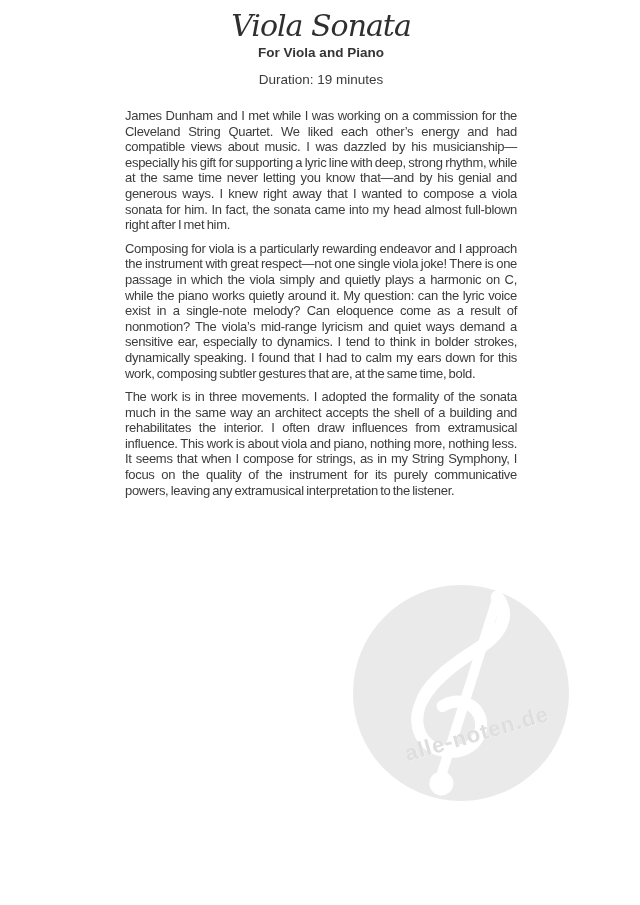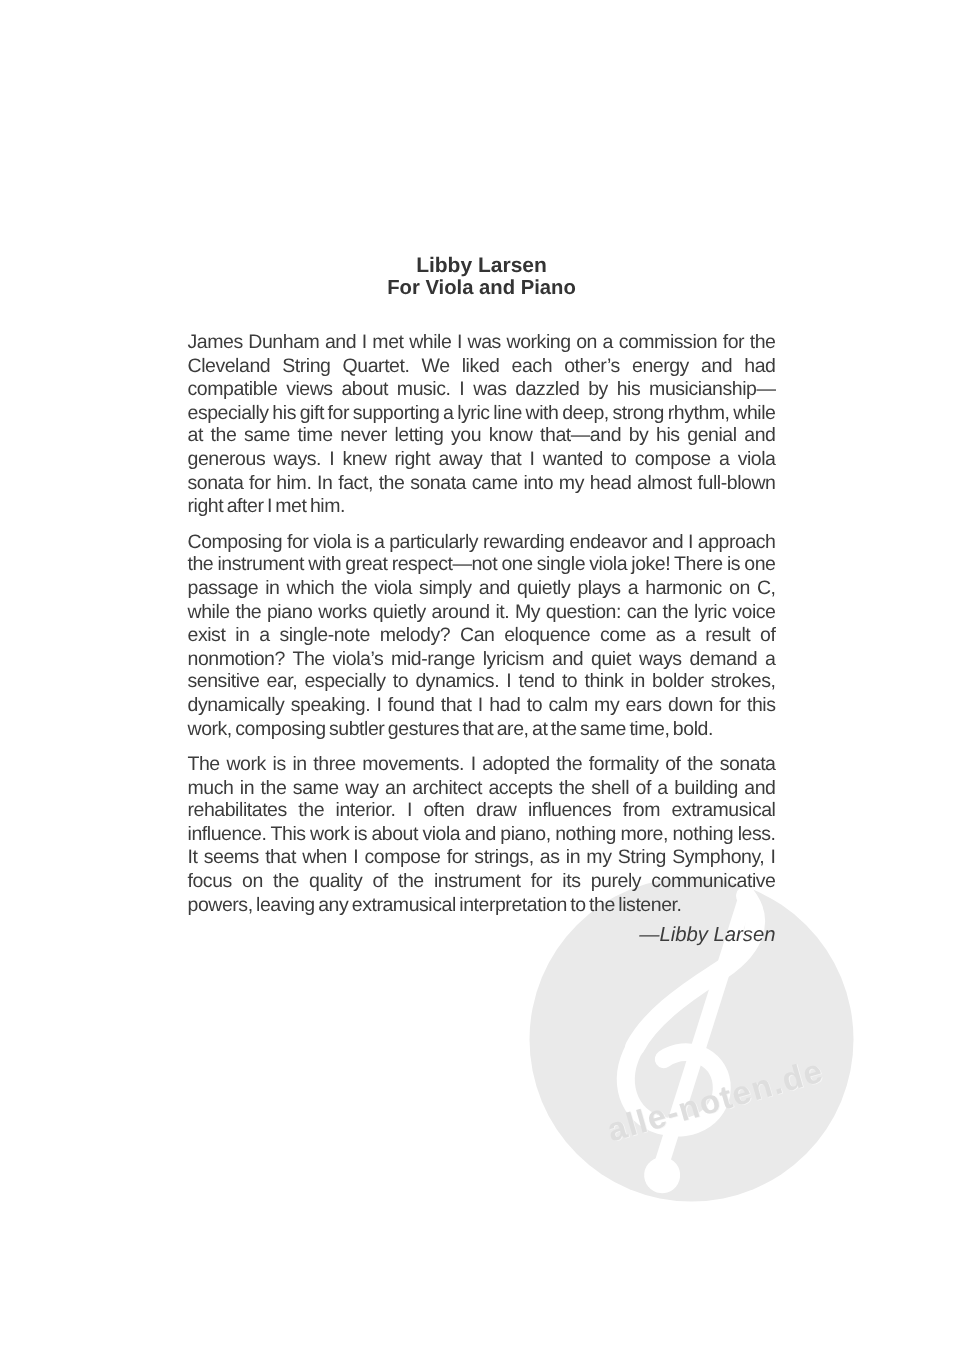--- a/index.html
+++ b/index.html
@@ -118,29 +118,29 @@
         <path d="M 135 12 L 97 198" stroke-width="10"></path>
       </g>
 
       <circle cx="99" cy="201" r="12" fill="#ffffff" transform="rotate(6 109 109)"></circle>
     </svg>
     <div class="wm-text">alle-noten.de</div>
   </div>
 
   <div class="content">
 
-    <div class="composer">Libby Larsen</div>
 
+    <h1 class="title">Viola Sonata</h1>
 
     <div class="subtitle">For Viola and Piano</div>
 
 
+    <div class="duration">Duration: 19 minutes</div>
 
     <div class="body-text">
       <p>James Dunham and I met while I was working on a commission for the Cleveland String Quartet. We liked each other’s energy and had compatible views about music. I was dazzled by his musicianship—especially his gift for supporting a lyric line with deep, strong rhythm, while at the same time never letting you know that—and by his genial and generous ways. I knew right away that I wanted to compose a viola sonata for him. In fact, the sonata came into my head almost full-blown right after I met him.</p>
       <p>Composing for viola is a particularly rewarding endeavor and I approach the instrument with great respect—not one single viola joke! There is one passage in which the viola simply and quietly plays a harmonic on C, while the piano works quietly around it. My question: can the lyric voice exist in a single-note melody? Can eloquence come as a result of nonmotion? The viola’s mid-range lyricism and quiet ways demand a sensitive ear, especially to dynamics. I tend to think in bolder strokes, dynamically speaking. I found that I had to calm my ears down for this work, composing subtler gestures that are, at the same time, bold.</p>
       <p>The work is in three movements. I adopted the formality of the sonata much in the same way an architect accepts the shell of a building and rehabilitates the interior. I often draw influences from extramusical influence. This work is about viola and piano, nothing more, nothing less. It seems that when I compose for strings, as in my String Symphony, I focus on the quality of the instrument for its purely communicative powers, leaving any extramusical interpretation to the listener.</p>
     </div>
 
-    <div class="signature">—Libby Larsen</div>
 
   </div>
 </div>
 
 </body></html>

